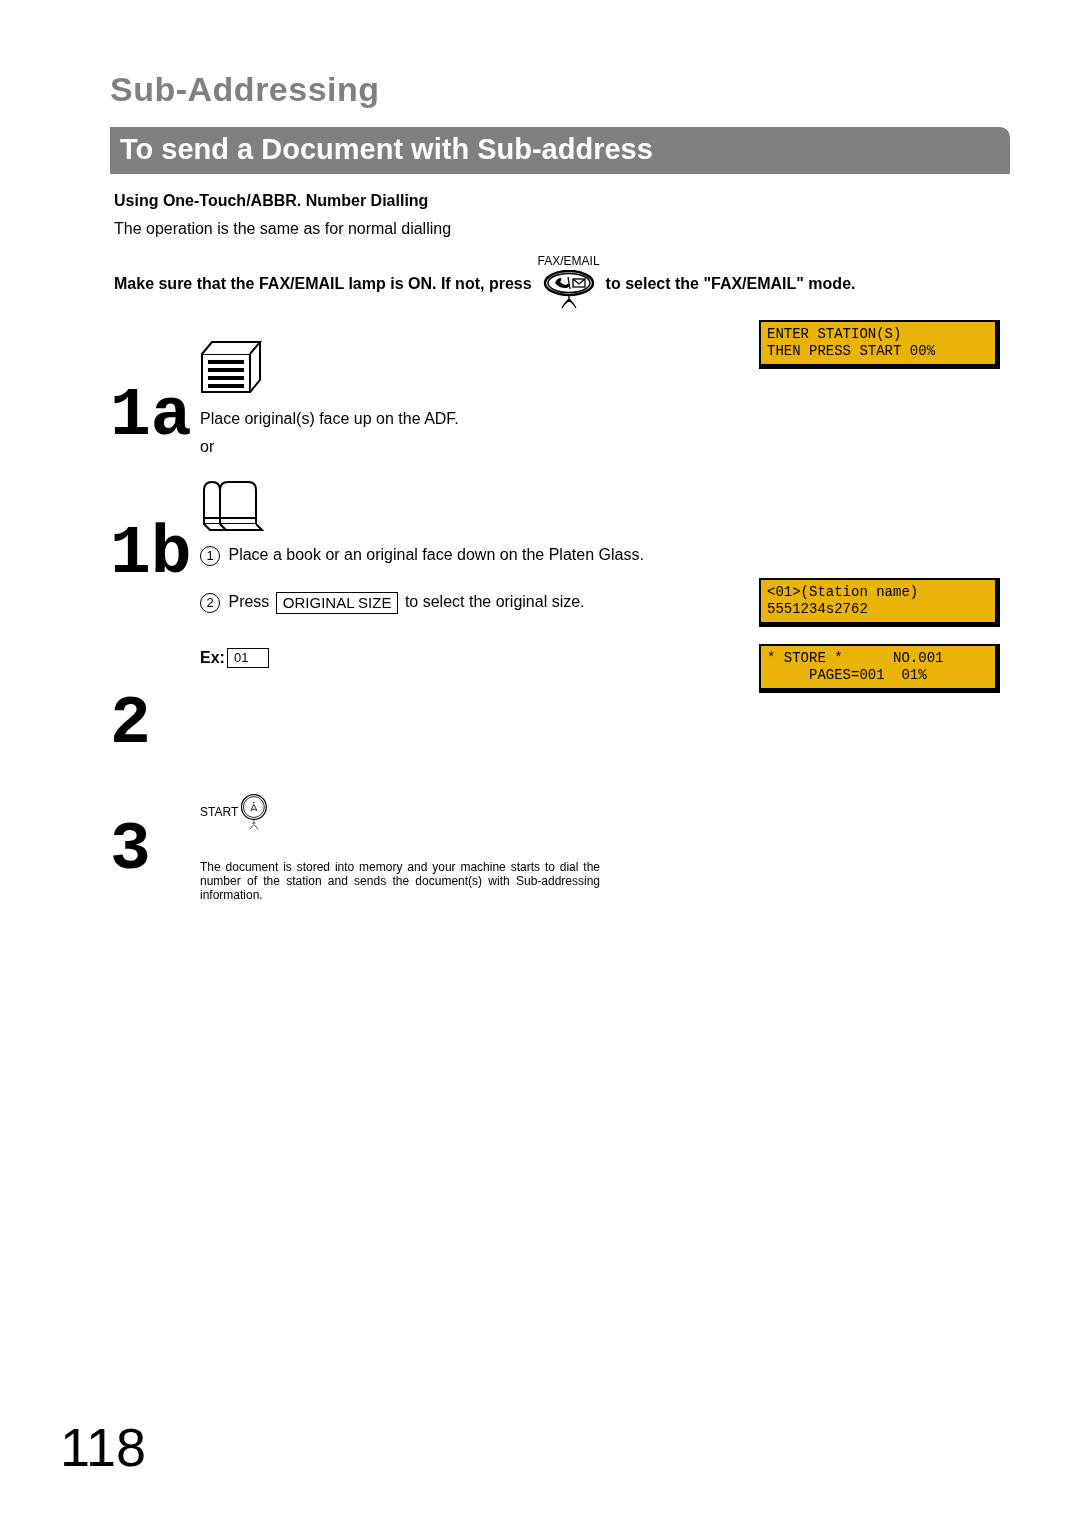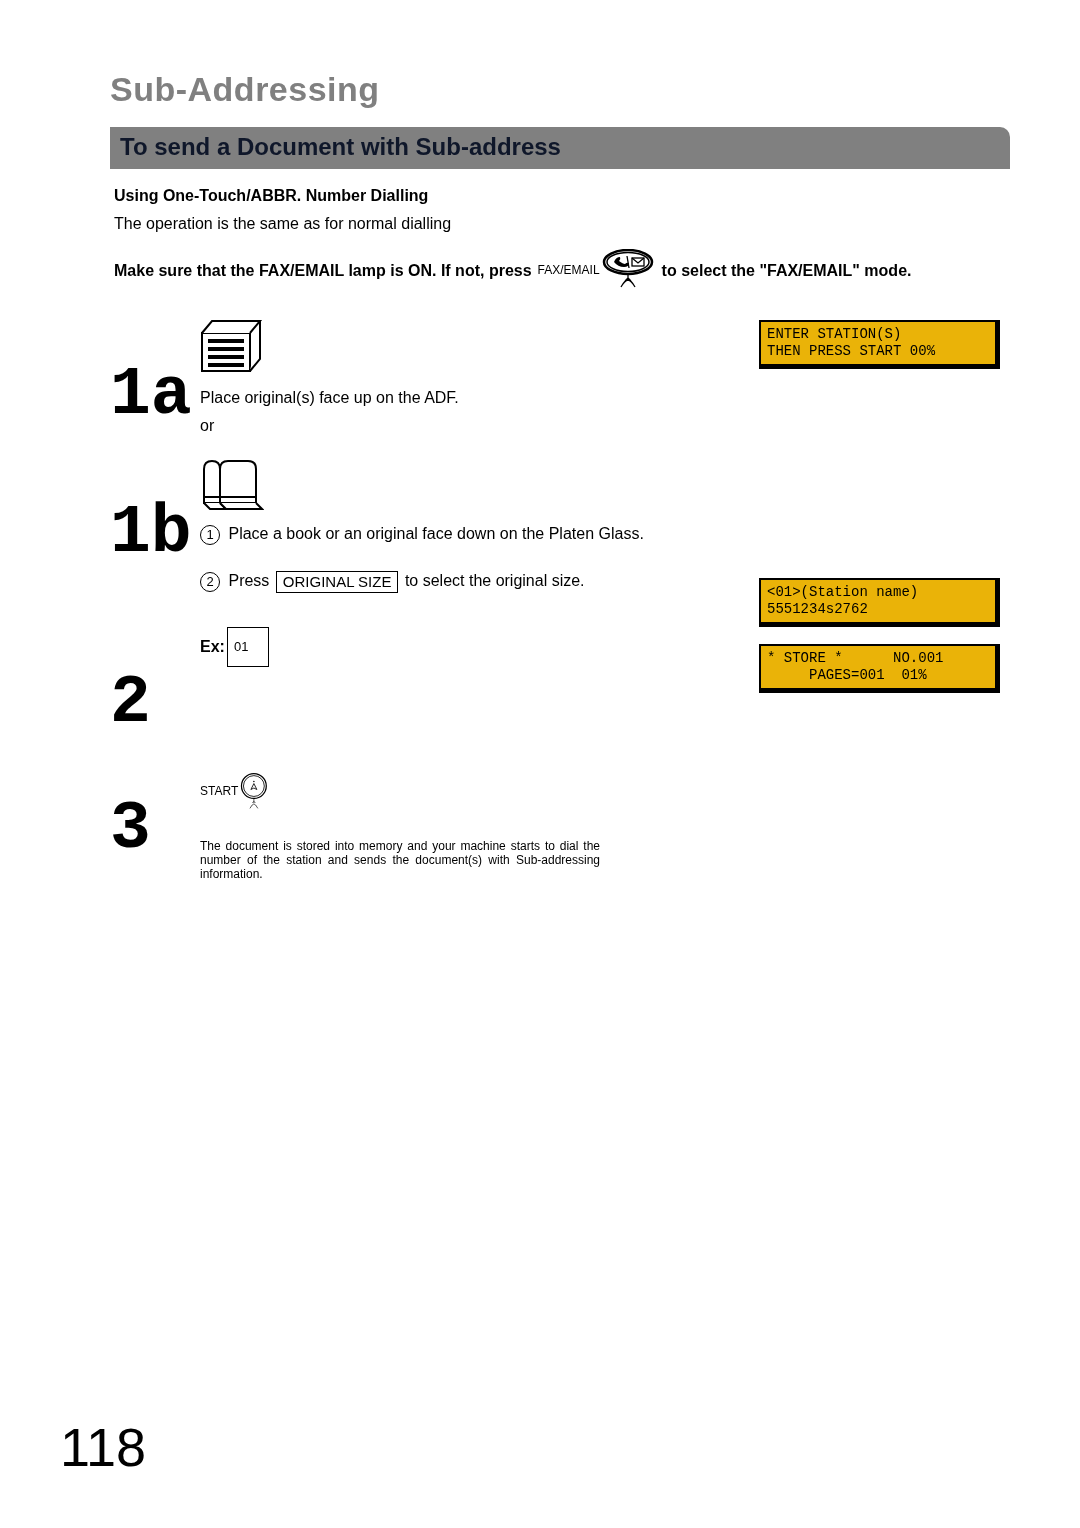--- a/index.html
+++ b/index.html
@@ -19,22 +19,22 @@
   }
   .h1 {
     font-size: 34px;
     font-weight: bold;
     color: #808080;
     letter-spacing: 0.5px;
     margin-bottom: 18px;
   }
   .h2-bar {
     background: #808080;
-    color: #0f172a;
-    font-size: 24px;
+    color: #ffffff;
+    font-size: 29px;
     font-weight: bold;
     padding: 6px 10px 8px 10px;
     border-top-right-radius: 10px;
   }
   .bold { font-weight: bold; }
   .sub-heading {
     font-size: 16px;
     font-weight: bold;
     margin: 18px 0 10px 4px;
   }
@@ -44,21 +44,21 @@
   }
   .instruction-row {
     display: flex;
     align-items: center;
     flex-wrap: wrap;
     font-size: 16px;
     margin: 0 0 20px 4px;
   }
   .fax-email-btn {
     display: inline-flex;
-    flex-direction: row;
+    flex-direction: column;
     align-items: center;
     margin: 0 6px;
   }
   .fax-email-label {
     font-size: 12px;
     margin-bottom: 2px;
   }
   .oval-btn-svg { display: block; }
 
   .step-row {
@@ -103,21 +103,21 @@
     border: 1.5px solid #000;
     padding: 0px 6px;
     font-size: 15px;
     margin: 18px 2px;
     vertical-align: middle;
     line-height: 20px;
   }
   .small-key {
     display: inline-block;
     border: 1.5px solid #000;
-    padding: 10px 6px;
+    padding: 0px 6px;
     font-size: 13px;
     margin: 0 2px;
     vertical-align: middle;
     line-height: 18px;
     min-width: 28px;
     text-align: left;
   }
   .lcd-box {
     position: absolute;
     right: 80px;

